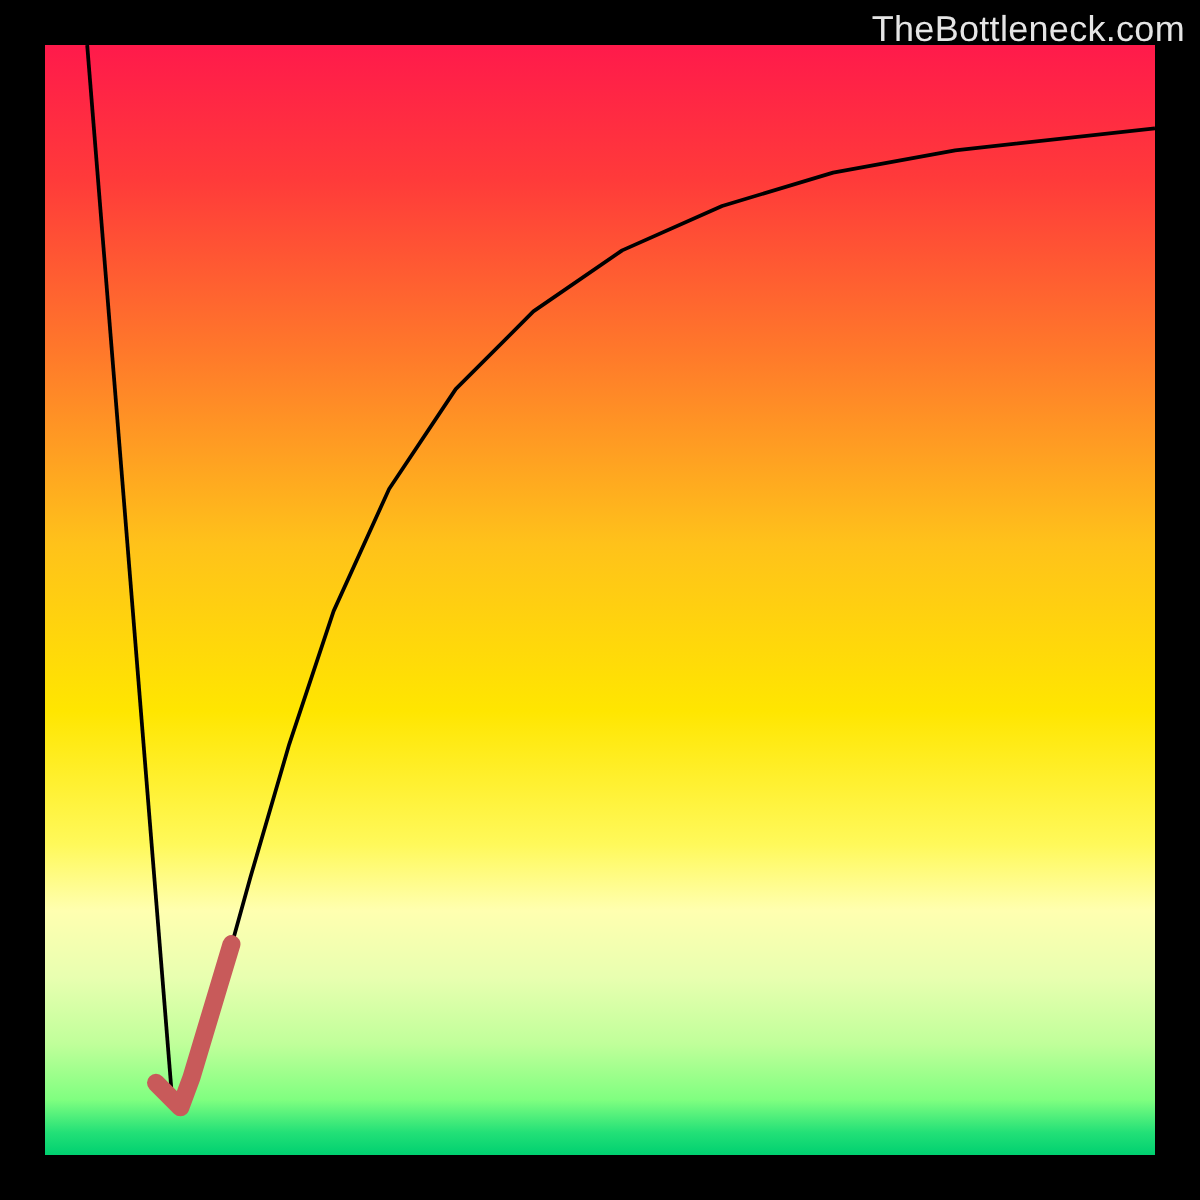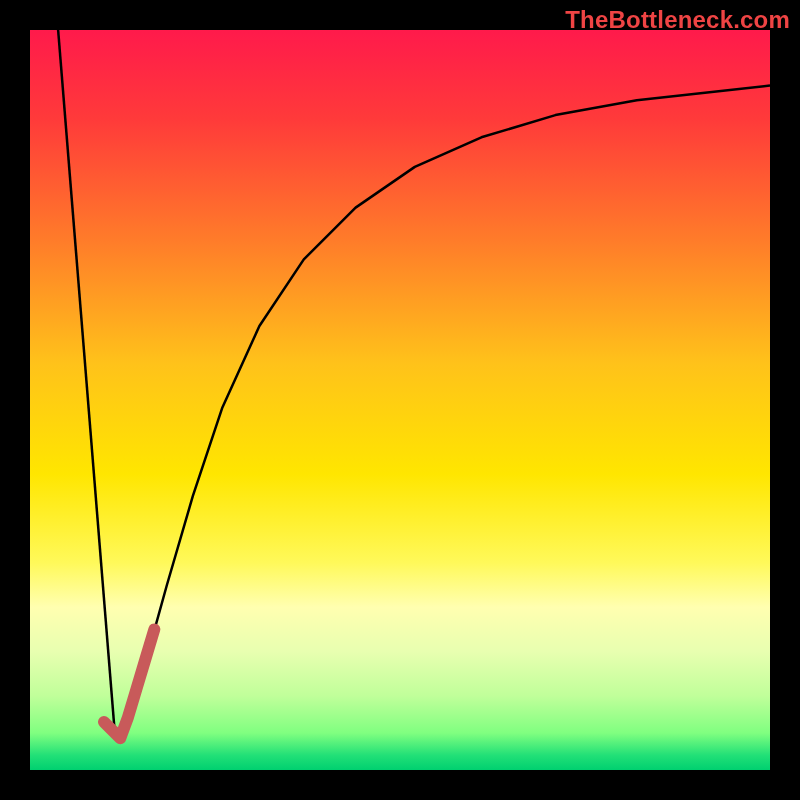--- a/index.html
+++ b/index.html
@@ -22,22 +22,22 @@
     top: 30px;
     width: 740px;
     height: 740px;
   }
   .watermark {
     position: absolute;
     top: 6px;
     right: 10px;
     font-family: Arial, Helvetica, sans-serif;
     font-size: 24px;
-    font-weight: 700;
-    color: #ef4444;
+    font-weight: 400;
+    color: #e5e5e5;
     letter-spacing: 0.2px;
     user-select: none;
   }
 </style>
 </head>
 <body>
 
 <div class="frame">
   <div class="watermark">TheBottleneck.com</div>
 

